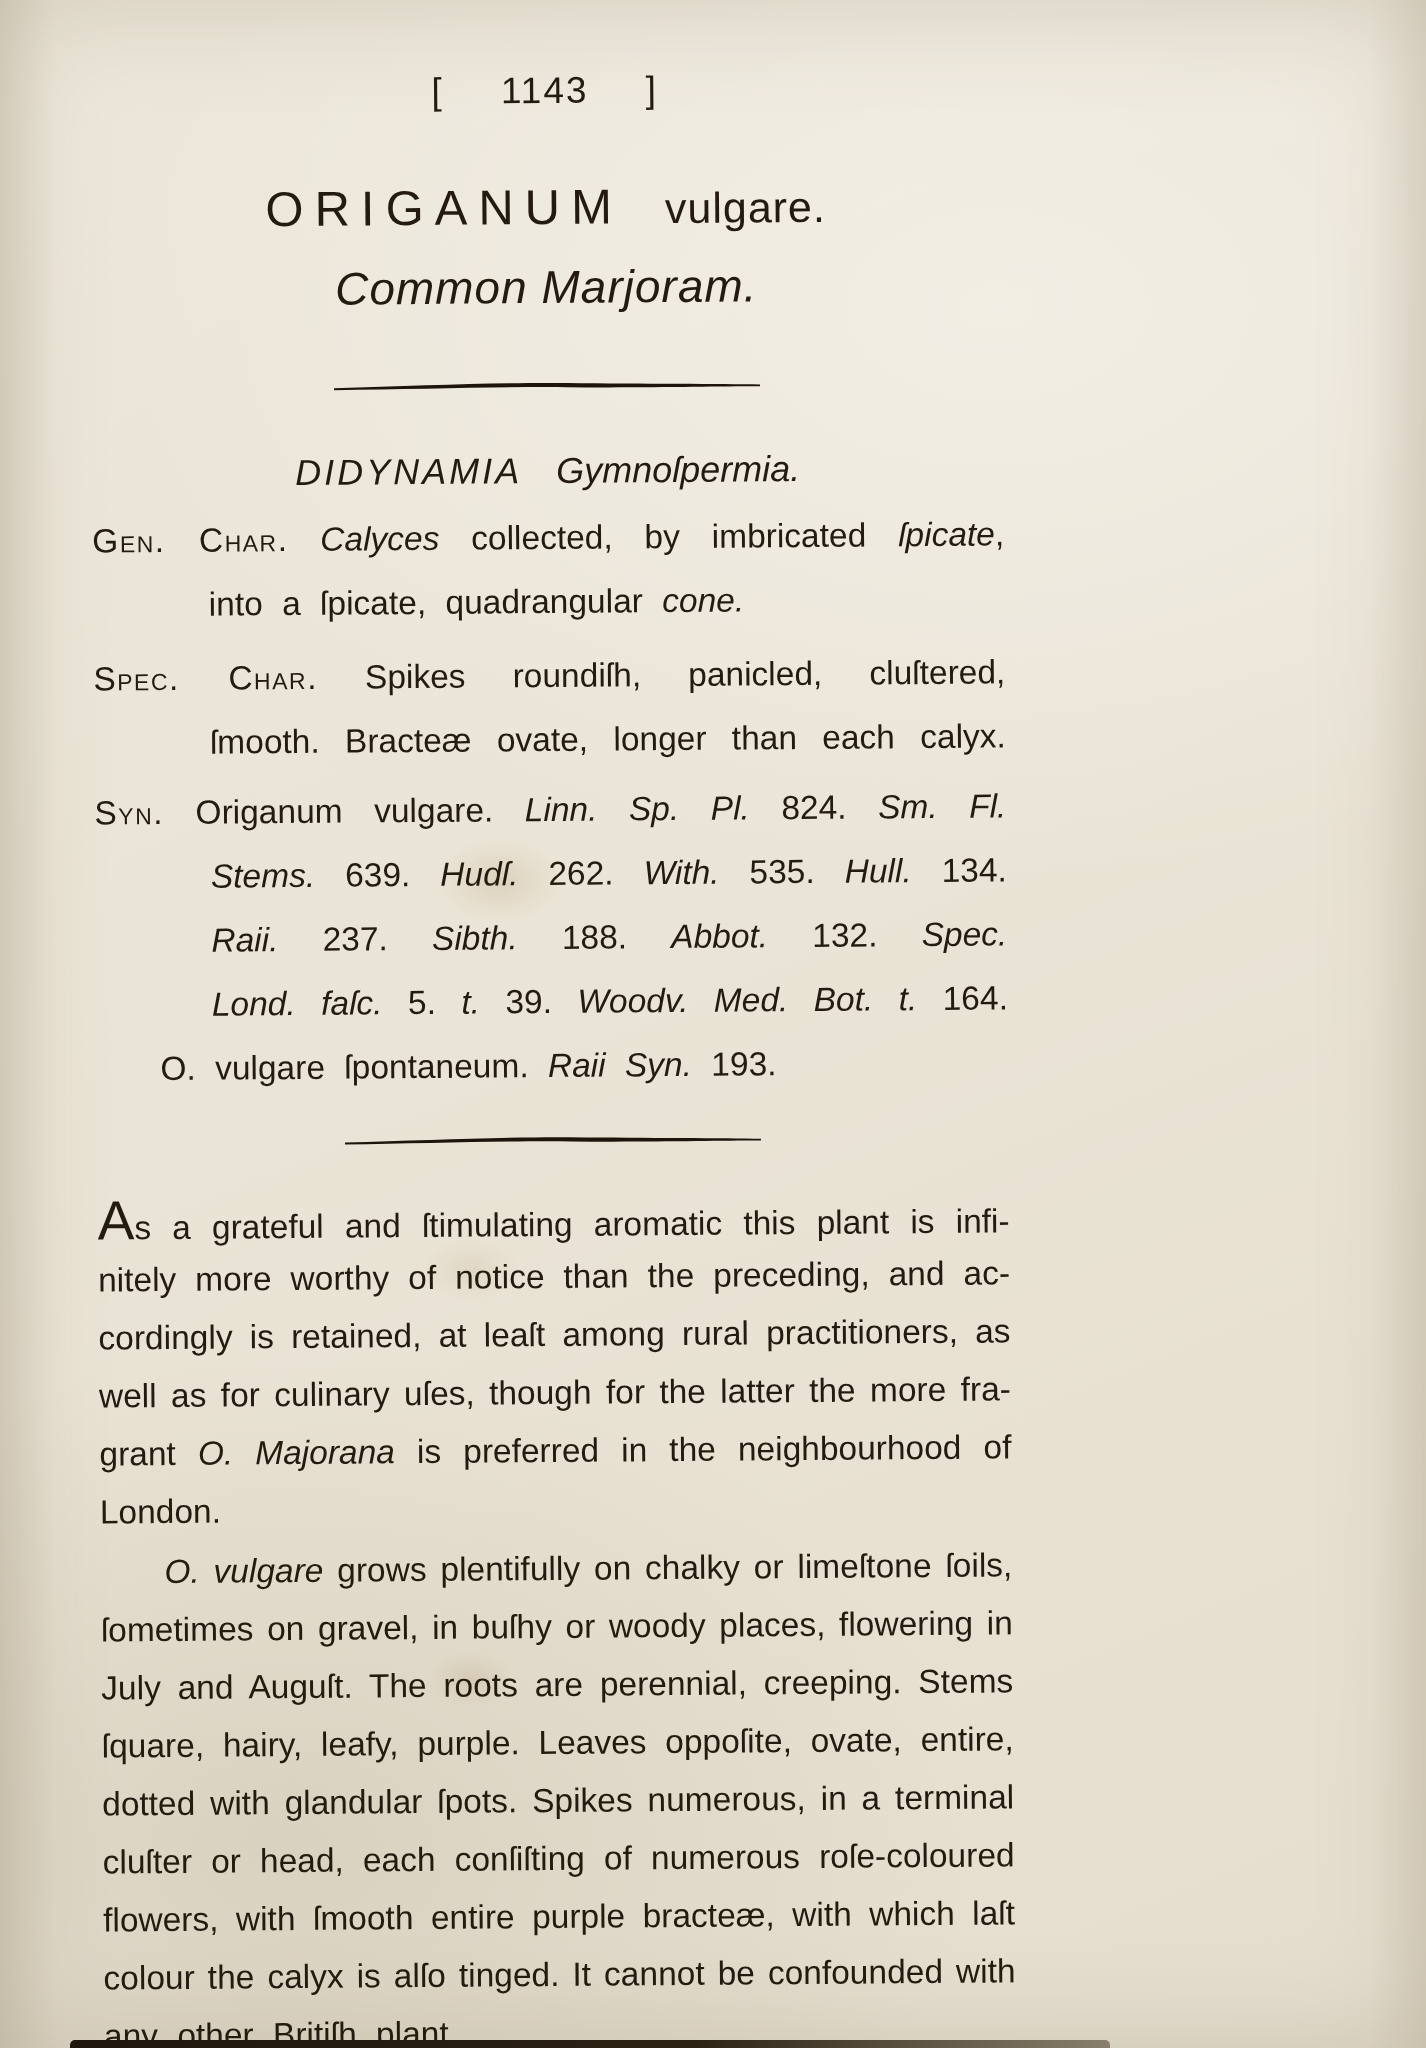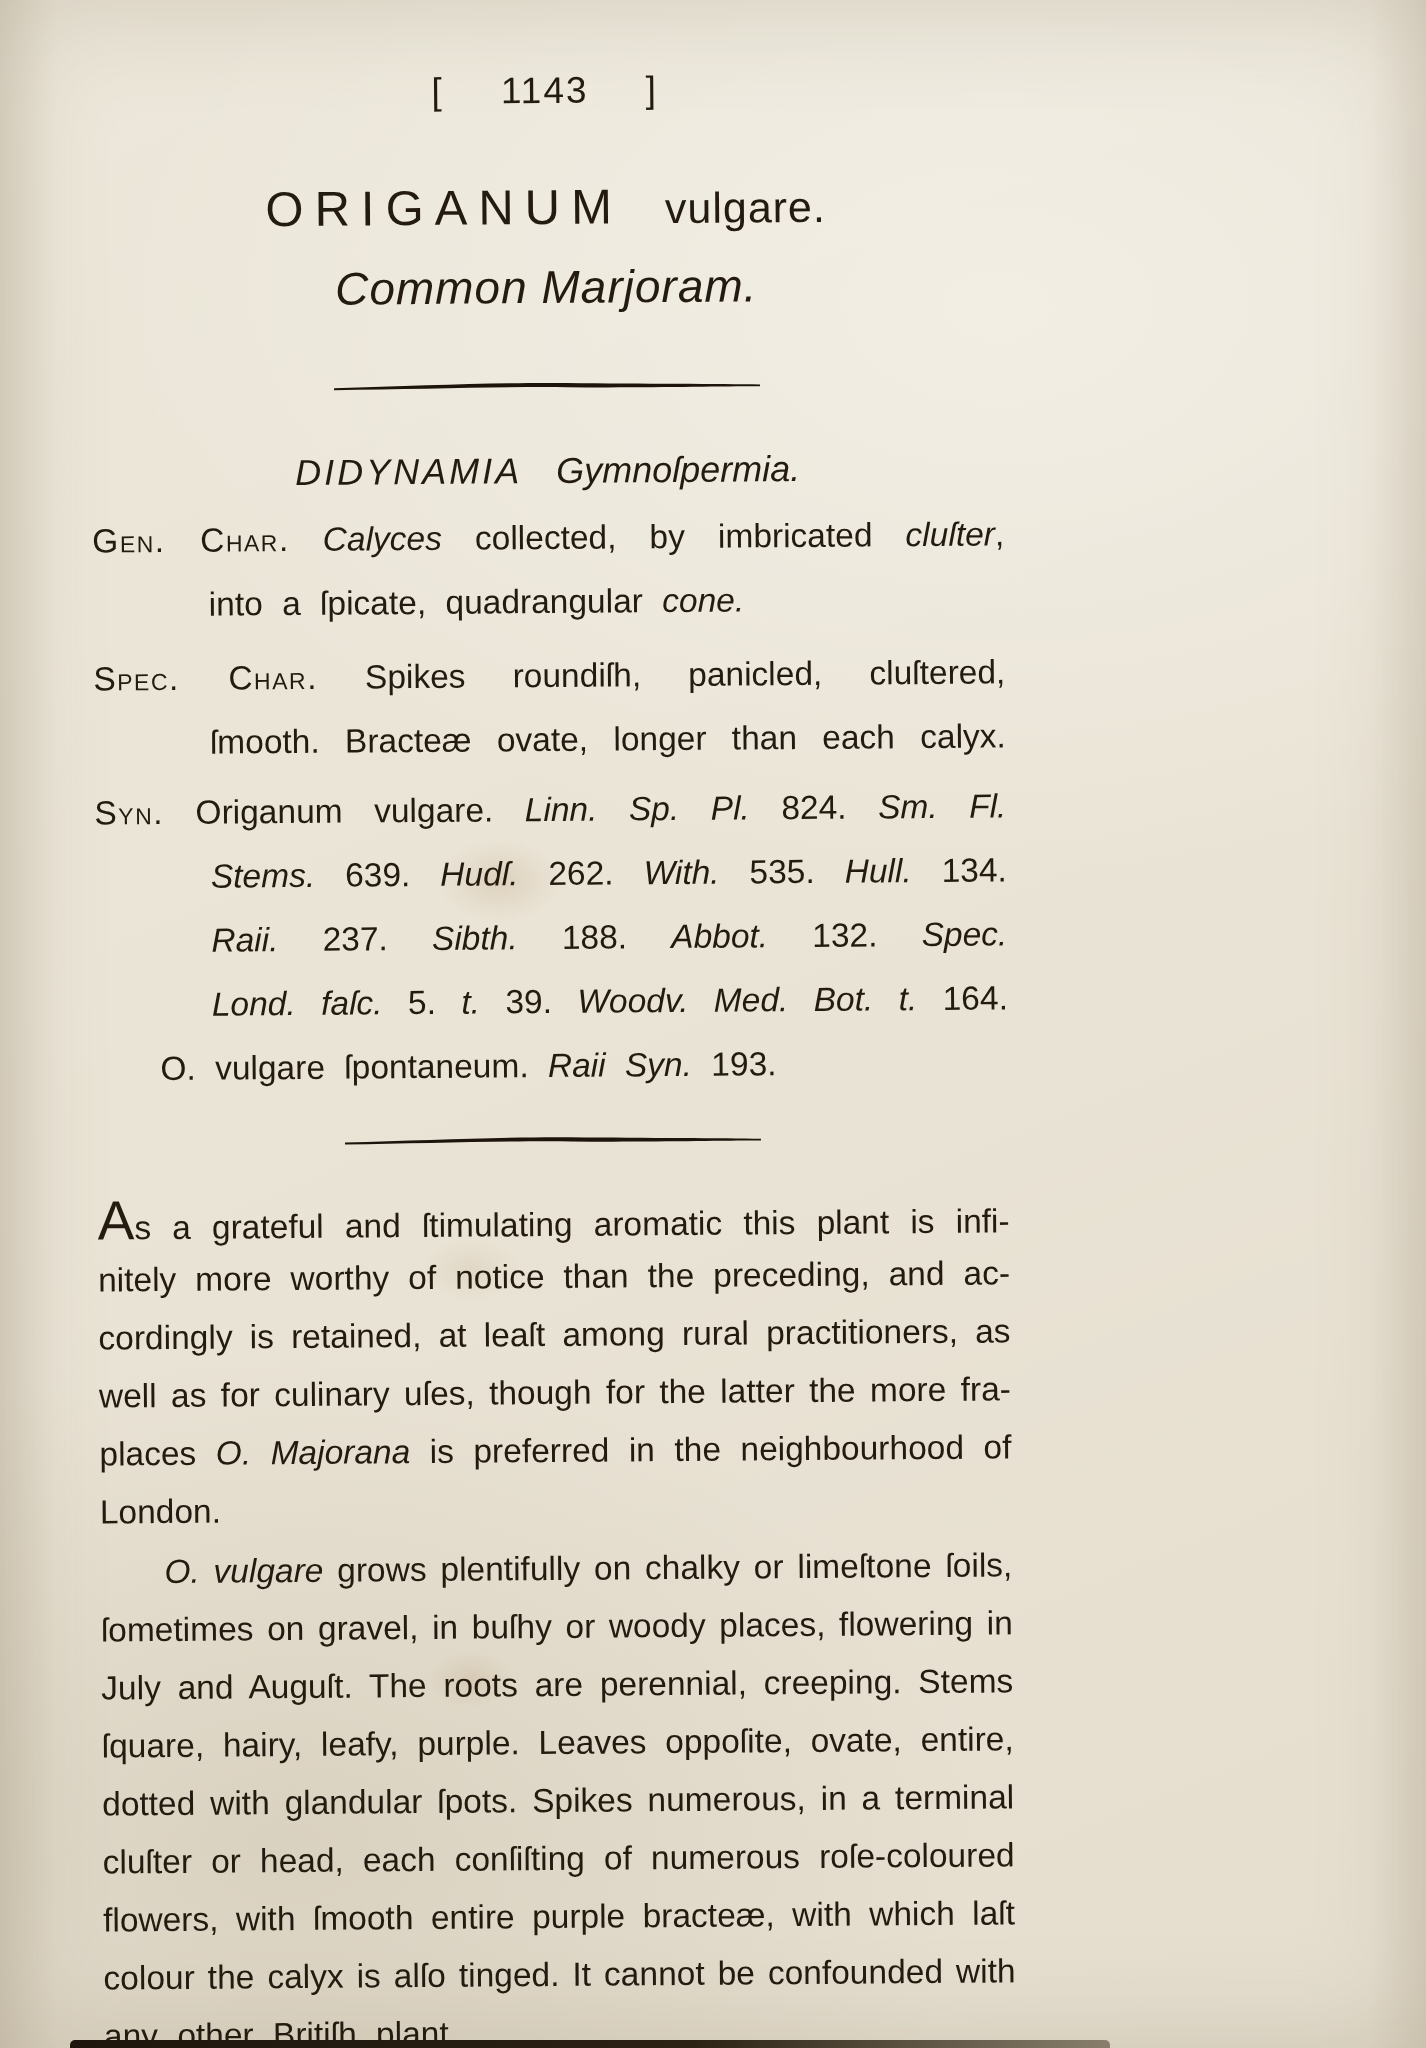--- a/index.html
+++ b/index.html
@@ -73,21 +73,21 @@
 
     <div class="divider">
       <svg width="430" height="12" viewBox="0 0 430 12" aria-hidden="true">
         <path d="M2 6.5 C 90 4.5, 170 2, 235 3.2 C 310 4.6, 390 5.2, 428 6.2 L 428 8 C 390 7.6, 310 8.8, 235 7.4 C 170 6.2, 90 8.2, 2 8.6 Z" fill="#1d150c"></path>
       </svg>
     </div>
 
     <div class="classification center"><span class="it">DIDYNAMIA</span><span> </span><span class="it">Gymnoſpermia.</span></div>
 
     <div class="blockA">
-      <div class="sline just"><span class="sc">Gen. Char.</span><span>  </span><span class="it">Calyces</span><span> collected, by imbricated </span><span class="it">cluſter</span><span>,</span></div>
+      <div class="sline just"><span class="sc">Gen. Char.</span><span>  </span><span class="it">Calyces</span><span> collected, by imbricated </span><span class="it">ſpicate</span><span>,</span></div>
       <div class="sline wsp ind"><span>into a ſpicate, quadrangular </span><span class="it">cone.</span></div>
     </div>
 
     <div class="blockB">
       <div class="sline just"><span class="sc">Spec. Char.</span><span>  Spikes roundiſh, panicled, cluſtered,</span></div>
       <div class="sline just ind"><span>ſmooth.  Bracteæ ovate, longer than each calyx.</span></div>
     </div>
 
     <div class="blockC">
       <div class="sline just"><span class="sc">Syn.</span><span>  Origanum vulgare.  </span><span class="it">Linn. Sp. Pl.</span><span> 824.  </span><span class="it">Sm. Fl.</span></div>
@@ -101,21 +101,21 @@
       <svg width="420" height="12" viewBox="0 0 420 12" aria-hidden="true">
         <path d="M2 7 C 85 5, 165 2.4, 228 3.4 C 305 4.8, 382 5.4, 418 6.4 L 418 8.2 C 382 7.8, 305 9, 228 7.6 C 165 6.4, 85 8.4, 2 9 Z" fill="#1d150c"></path>
       </svg>
     </div>
 
     <div class="para1">
       <div class="bline just"><span class="lg">A</span><span>s a grateful and ſtimulating aromatic this plant is infi-</span></div>
       <div class="bline just"><span>nitely more worthy of notice than the preceding, and ac-</span></div>
       <div class="bline just"><span>cordingly is retained, at leaſt among rural practitioners, as</span></div>
       <div class="bline just"><span>well as for culinary uſes, though for the latter the more fra-</span></div>
-      <div class="bline just"><span>places </span><span class="it">O. Majorana</span><span> is preferred in the neighbourhood of</span></div>
+      <div class="bline just"><span>grant </span><span class="it">O. Majorana</span><span> is preferred in the neighbourhood of</span></div>
       <div class="bline wsp"><span>London.</span></div>
     </div>
 
     <div class="para2">
       <div class="bline just ind-sm"><span class="it">O. vulgare</span><span> grows plentifully on chalky or limeſtone ſoils,</span></div>
       <div class="bline just"><span>ſometimes on gravel, in buſhy or woody places, flowering in</span></div>
       <div class="bline just"><span>July and Auguſt.  The roots are perennial, creeping.  Stems</span></div>
       <div class="bline just"><span>ſquare, hairy, leafy, purple.  Leaves oppoſite, ovate, entire,</span></div>
       <div class="bline just"><span>dotted with glandular ſpots.  Spikes numerous, in a terminal</span></div>
       <div class="bline just"><span>cluſter or head, each conſiſting of numerous roſe-coloured</span></div>

